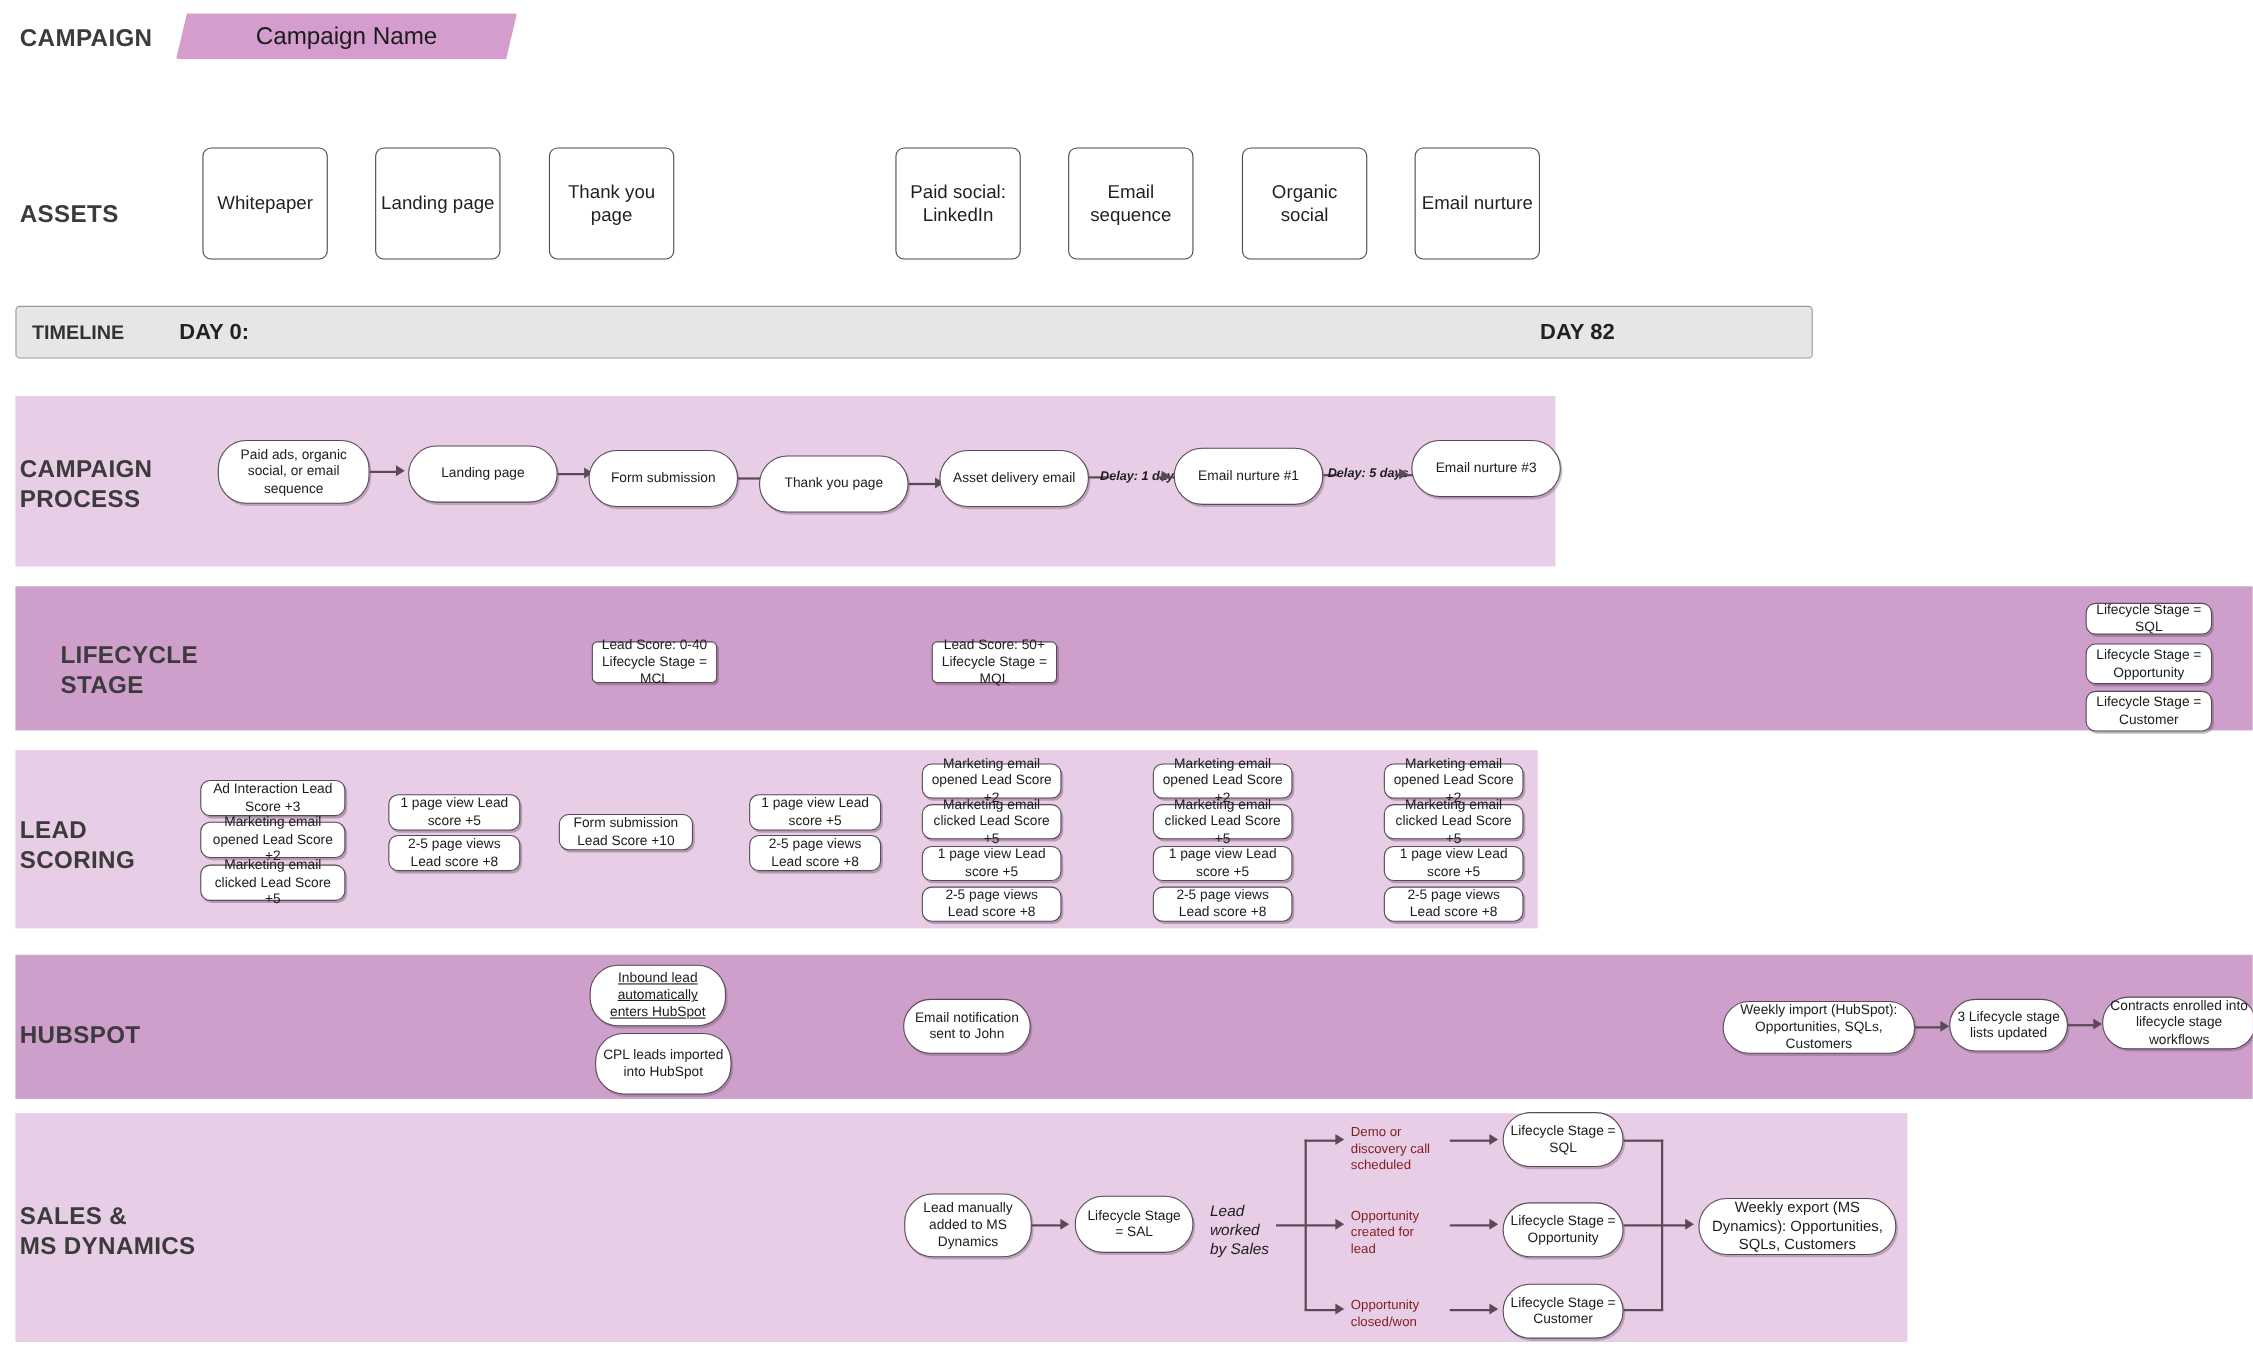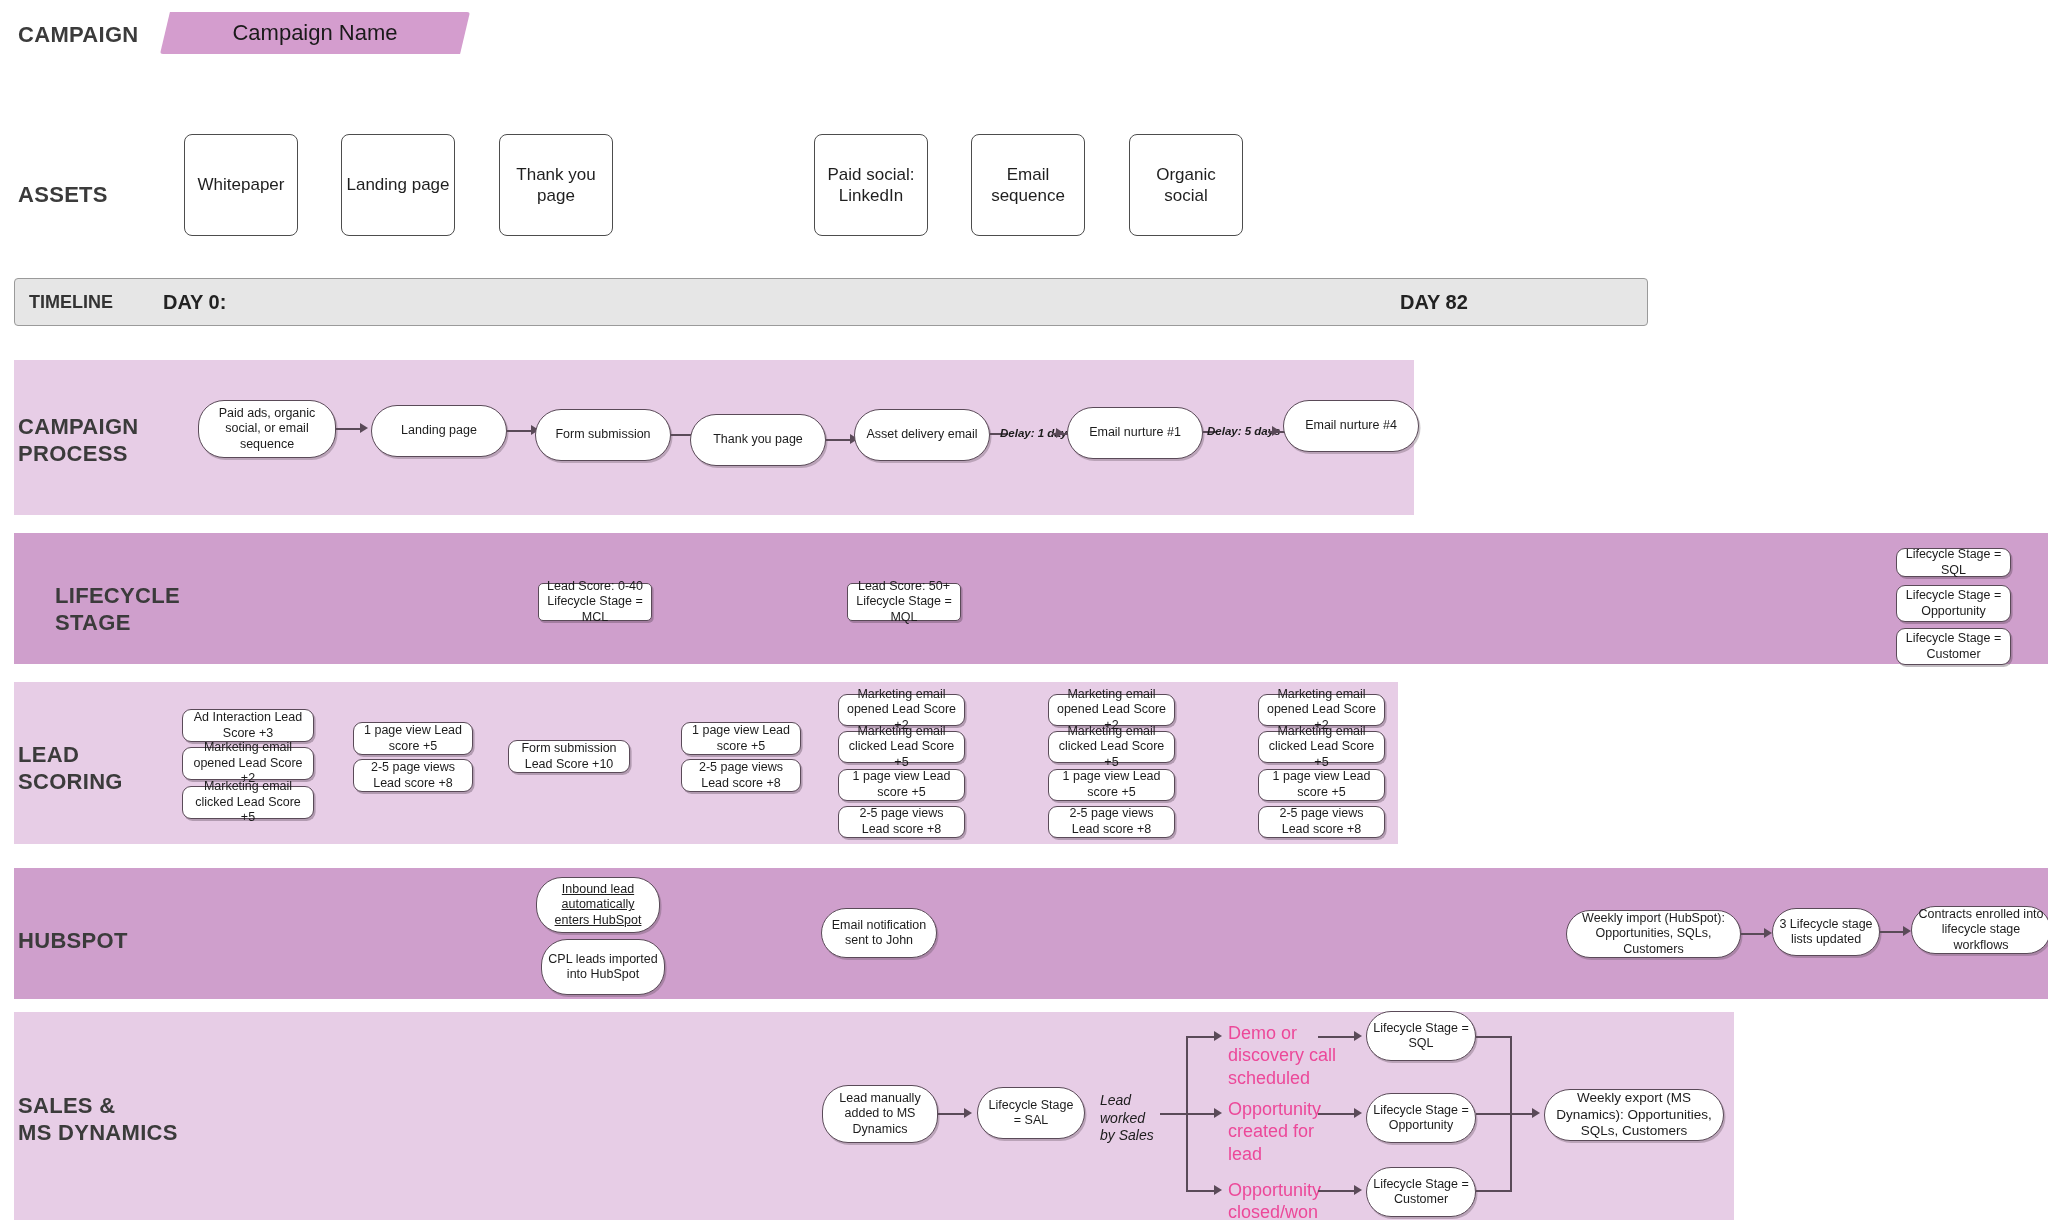--- a/index.html
+++ b/index.html
@@ -115,22 +115,22 @@
   .edge-label {
     position: absolute;
     font-size: 11.5px;
     font-weight: bold;
     font-style: italic;
     color: #1c1c1c;
     white-space: nowrap;
   }
   .plain-label {
     position: absolute;
-    font-size: 18px;
-    color: #ec4899;
+    font-size: 12px;
+    color: #7f1d1d;
     text-align: left;
     line-height: 1.24;
     white-space: pre-line;
   }
   .italic-label {
     position: absolute;
     font-size: 14px;
     font-style: italic;
     color: #1c1c1c;
     line-height: 1.25;
@@ -147,20 +147,21 @@
   <div class="campaign-banner" style="left:160px; top:12px; width:310px; height:42px;">Campaign Name</div>
 
   <div class="row-label" style="left:18px; top:182px;">ASSETS</div>
 
   <div class="asset-card" style="left:184px; top:134px; width:114px; height:102px;">Whitepaper</div>
   <div class="asset-card" style="left:341px; top:134px; width:114px; height:102px;">Landing page</div>
   <div class="asset-card" style="left:499px; top:134px; width:114px; height:102px;">Thank you page</div>
   <div class="asset-card" style="left:814px; top:134px; width:114px; height:102px;">Paid social: LinkedIn</div>
   <div class="asset-card" style="left:971px; top:134px; width:114px; height:102px;">Email sequence</div>
   <div class="asset-card" style="left:1129px; top:134px; width:114px; height:102px;">Organic social</div>
+  <div class="asset-card" style="left:1286px; top:134px; width:114px; height:102px;">Email nurture</div>
 
   <div class="timeline-bar" style="left:14px; top:278px; width:1634px; height:48px;padding-left:20px;">
     <div class="timeline-label">TIMELINE</div>
     <div class="timeline-day" style="left:148px;">DAY 0:</div>
     <div class="timeline-day" style="left:1385px;">DAY 82</div>
   </div>
 
   <div class="band band-light" style="left:14px; top:360px; width:1400px; height:155px;"></div>
   <div class="row-label" style="left:18px; top:414px;">CAMPAIGN
 PROCESS</div>
@@ -188,21 +189,21 @@
   <div class="edge-label" style="left:1000px; top:427px;">Delay: 1 day</div>
   <div class="conn h" style="left:1052px; top:433px; width:20px;"></div>
   <div class="arrowhead" style="left:1056px; top:428px;"></div>
 
   <div class="pill" style="left:1067px; top:407px; width:136px; height:52px;">Email nurture #1</div>
   <div class="conn h" style="left:1203px; top:431px; width:14px;"></div>
   <div class="edge-label" style="left:1207px; top:425px;">Delay: 5 days</div>
   <div class="conn h" style="left:1268px; top:431px; width:18px;"></div>
   <div class="arrowhead" style="left:1272px; top:426px;"></div>
 
-  <div class="pill" style="left:1283px; top:400px; width:136px; height:52px;">Email nurture #4</div>
+  <div class="pill" style="left:1283px; top:400px; width:136px; height:52px;">Email nurture #3</div>
 
   <div class="band band-dark" style="left:14px; top:533px; width:2034px; height:131px;"></div>
   <div class="row-label" style="left:18px; top:583px;margin-left:37px;">LIFECYCLE
 STAGE</div>
 
   <div class="note" style="left:538px; top:583px; width:114px; height:38px;">Lead Score: 0-40
 Lifecycle Stage = MCL</div>
   <div class="note" style="left:847px; top:583px; width:114px; height:38px;">Lead Score: 50+
 Lifecycle Stage = MQL</div>
 

